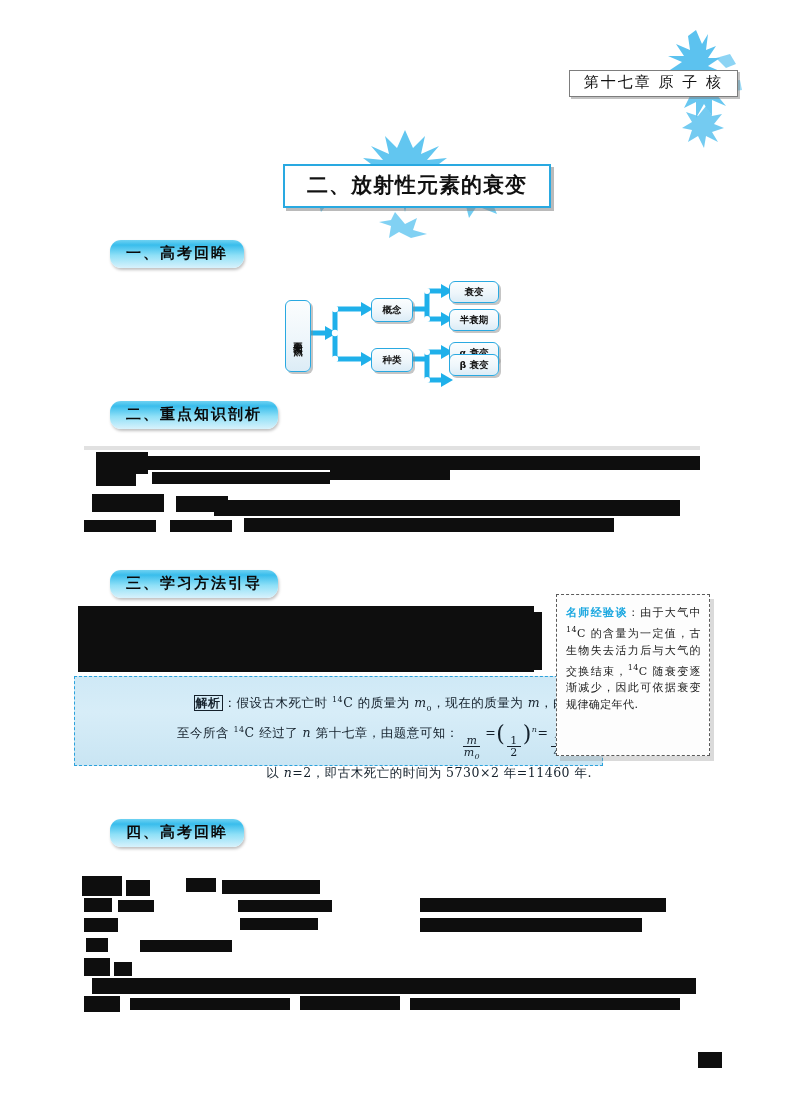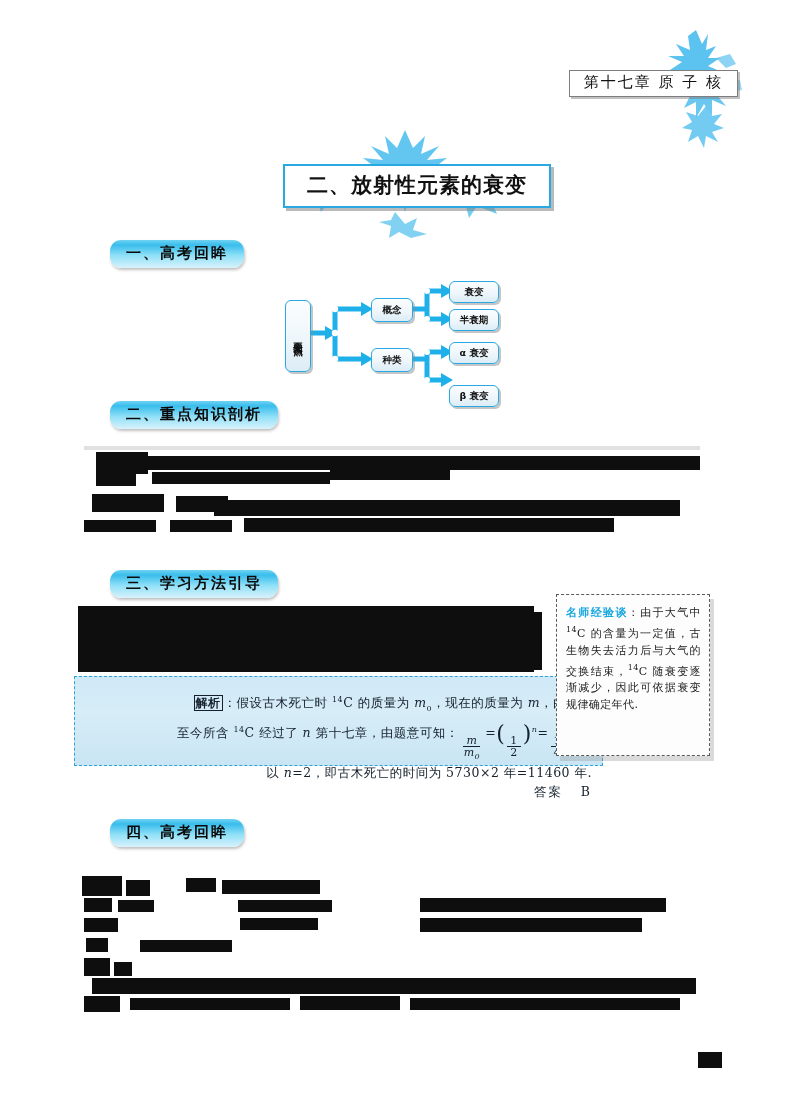--- a/index.html
+++ b/index.html
@@ -148,21 +148,21 @@
     width: 24px; height: 66px;
     writing-mode: vertical-rl;
     letter-spacing: 1px;
     padding: 2px 0;
   }
   #n-c1 { left: 86px; top: 20px;  width: 40px; height: 22px; }
   #n-c2 { left: 86px; top: 70px;  width: 40px; height: 22px; }
   #n-l1 { left: 164px; top: 3px;  width: 48px; height: 20px; }
   #n-l2 { left: 164px; top: 31px; width: 48px; height: 20px; }
   #n-l3 { left: 164px; top: 64px; width: 48px; height: 20px; }
-  #n-l4 { left: 164px; top: 107px; width: 48px; height: 20px; }
+  #n-l4 { left: 164px; top: 76px; width: 48px; height: 20px; }
 
   
   .redact {
     position: absolute;
     background: #0e0e0e;
     z-index: 18;
   }
 
   
   #solution-box {
@@ -401,24 +401,20 @@
         </span><span class="bigparen">)</span><sup class="ital">n</sup><span>=</span><span class="frac">
           <span class="num">1</span>
           <span class="den">4</span>
         </span><span>，所</span>
     </div>
 
     <div class="sol-line">
       <span>以 </span><span class="ital">n</span><span>=2，即古木死亡的时间为 5730×2 年=11460 年.</span>
     </div>
 
-    <div id="answer-line">
-      <span>答案</span>
-      &nbsp;&nbsp;<span>B</span>
-    </div>
   </div>
 
   <div id="note-card">
     <div id="note-text">
       <span class="note-title">名师经验谈</span><span>：</span><span>由于大气中 </span><sup>14</sup><span>C 的含量为一定值，古生物失去活力后与大气的交换结束，</span><sup>14</sup><span>C 随衰变逐渐减少，因此可依据衰变规律确定年代.</span>
     </div>
   </div>
 
   <div class="sec-head" id="sec4">
     <span>四、高考回眸</span>

